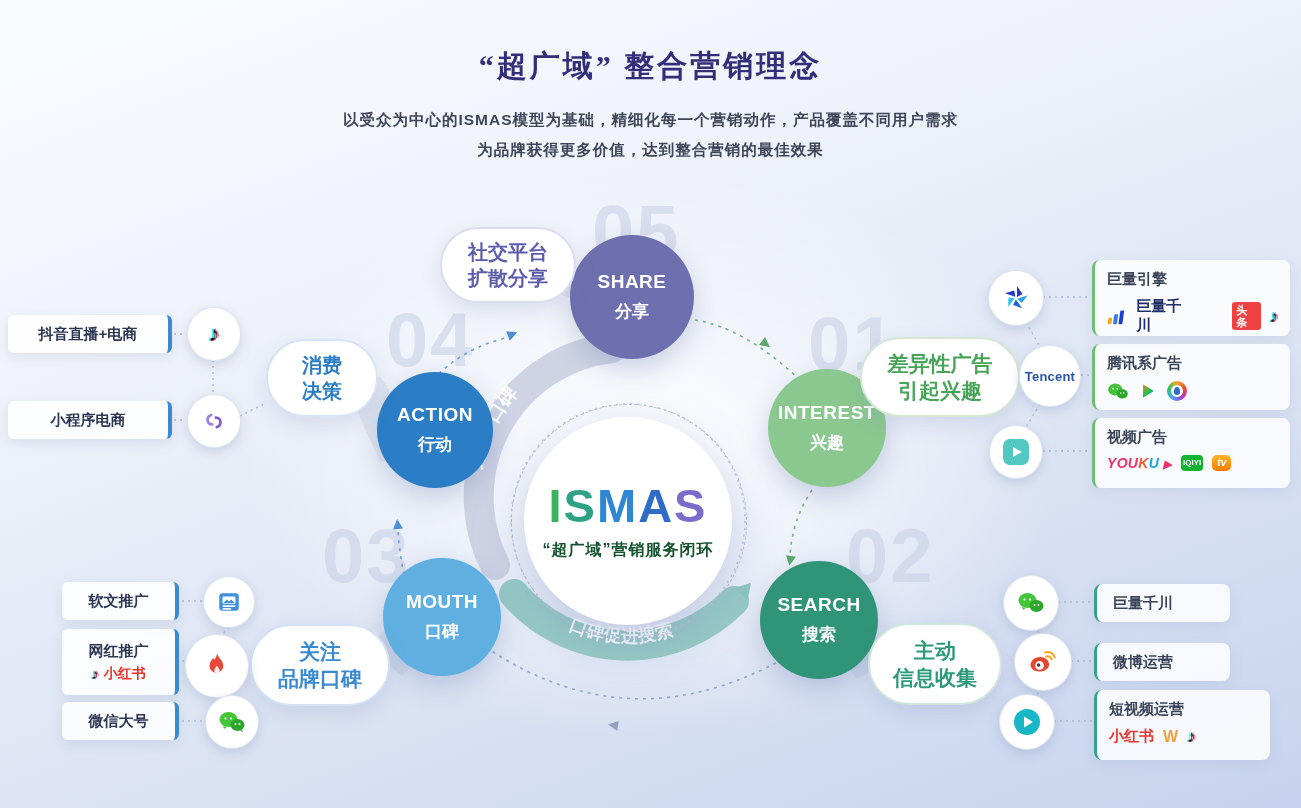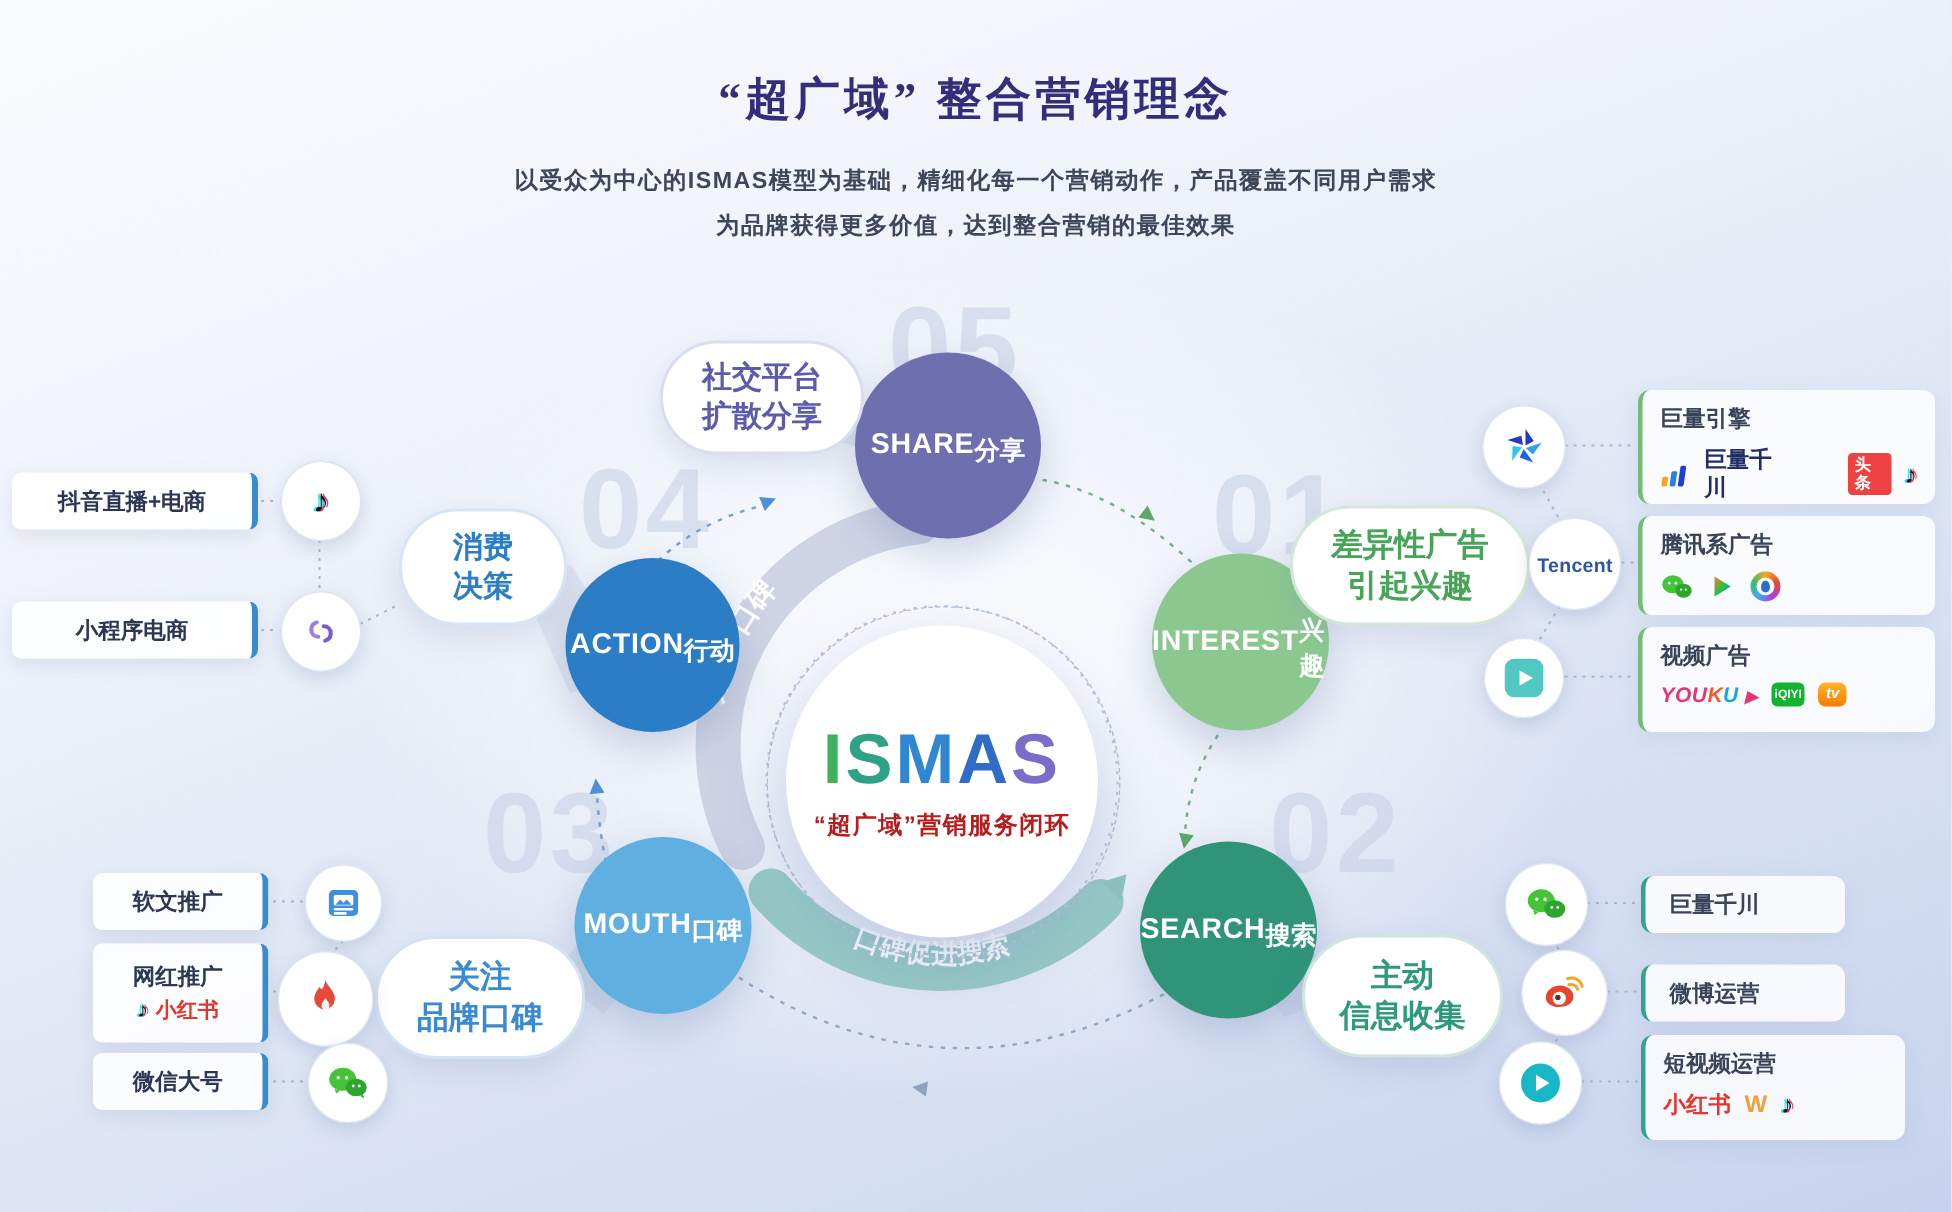--- a/index.html
+++ b/index.html
@@ -17,22 +17,22 @@
     letter-spacing:2px;z-index:0;}
   svg.layer{position:absolute;left:0;top:0;z-index:1;}
   .ring{position:absolute;left:511px;top:404px;width:234px;height:234px;border-radius:50%;
     border:1.5px dashed #b6c0d8;z-index:2;}
   .core{position:absolute;left:524px;top:417px;width:208px;height:208px;border-radius:50%;
     background:#fff;z-index:3;display:flex;flex-direction:column;align-items:center;justify-content:center;
     box-shadow:0 18px 50px rgba(110,130,185,.35);}
   .ismas{font-size:47px;font-weight:700;letter-spacing:2px;line-height:1;}
   .ismas .l1{color:#3db25e}.ismas .l2{color:#2fa285}.ismas .l3{color:#2f87d4}
   .ismas .l4{color:#2f6cc8}.ismas .l5{color:#7a6cc9}
-  .core-cap{font-size:16px;font-weight:700;color:#b91c1c;margin-top:11px;letter-spacing:1px;text-align:center;}
-  .node{position:absolute;border-radius:50%;display:flex;align-items:center;
+  .core-cap{font-size:16px;font-weight:700;color:#14532d;margin-top:11px;letter-spacing:1px;text-align:center;}
+  .node{position:absolute;border-radius:50%;display:flex;flex-direction:column;align-items:center;
     justify-content:center;color:#fff;z-index:3;box-shadow:0 10px 26px rgba(90,110,160,.28);}
   .node-en{font-weight:700;font-size:19px;letter-spacing:.5px;}
   .node-cn{font-size:17px;margin-top:7px;font-weight:600;}
   .pill{position:absolute;background:#fff;border-radius:999px;display:flex;flex-direction:column;
     align-items:center;justify-content:center;font-weight:700;z-index:4;line-height:1.3;
     box-shadow:0 8px 20px rgba(110,130,180,.18);text-align:center;}
   .lpanel{position:absolute;background:rgba(255,255,255,.88);border-right:4px solid #3a8ad2;
     border-radius:6px;display:flex;flex-direction:column;align-items:center;justify-content:center;
     font-size:15px;color:#2c3754;font-weight:600;z-index:5;box-shadow:0 4px 12px rgba(120,140,180,.18);}
   .rpanel{position:absolute;background:rgba(255,255,255,.82);border-radius:8px;z-index:5;

